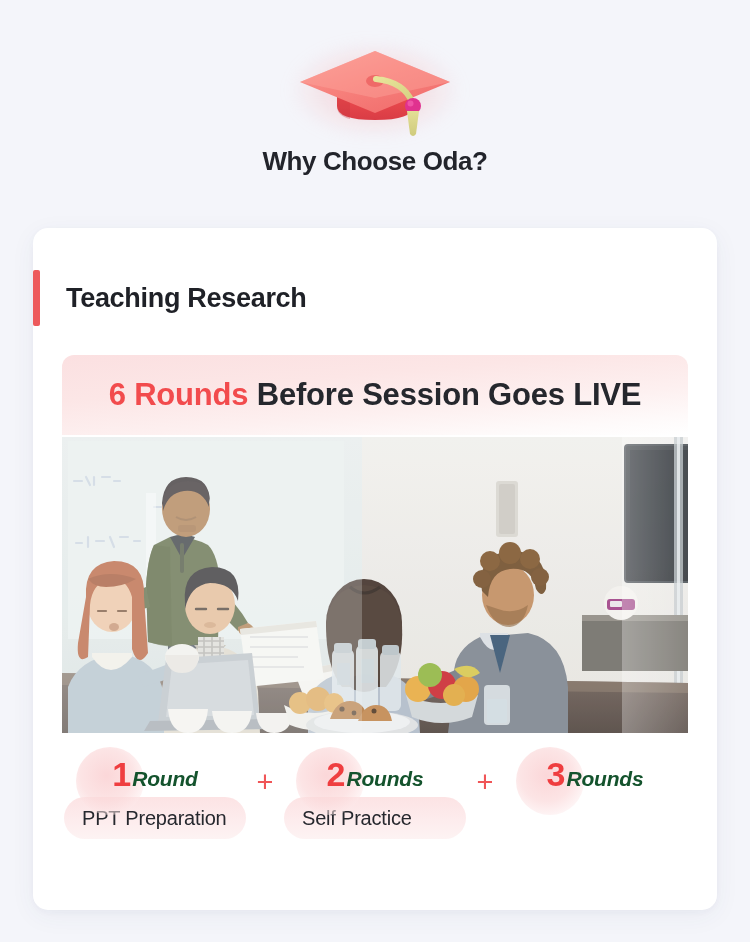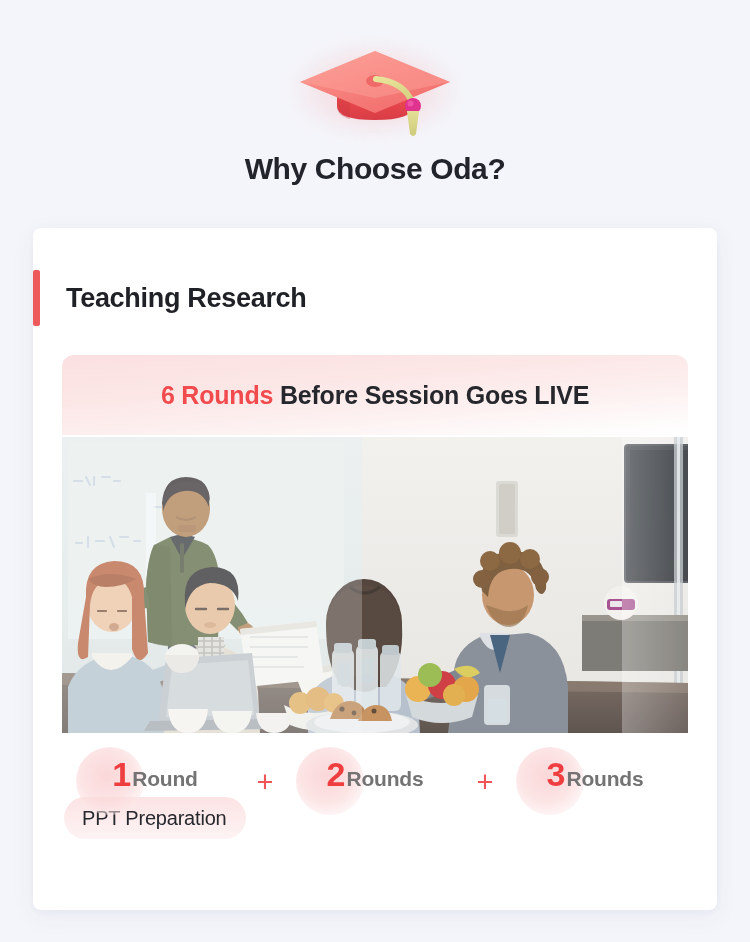--- a/index.html
+++ b/index.html
@@ -48,37 +48,37 @@
                 rgba(246,150,155,0.18) 42%,
                 rgba(248,180,185,0.05) 68%,
                 rgba(248,200,205,0) 82%);
     filter: blur(7px);
     pointer-events: none;
   }
 
   .cap-svg { position: relative; display: block; }
 
   .page-title {
-    margin-top: 10px;
-    font-size: 30px;
+    margin-top: 4px;
+    font-size: 26px;
     font-weight: 700;
     letter-spacing: -0.4px;
     color: #22242b;
     text-align: right;
   }
 
   
   .card {
     position: absolute;
     left: 33px;
     top: 228px;
     width: 684px;
     height: 682px;
     background: #ffffff;
-    border-radius: 8px;
+    border-radius: 15px;
     box-shadow: 0 6px 26px rgba(60,70,110,0.055),
                 0 2px 7px rgba(60,70,110,0.035);
     overflow: hidden;
   }
 
   
   .section-head {
     display: flex;
     align-items: stretch;
     margin-top: 42px;
@@ -111,21 +111,21 @@
                 #fce6e6 34%,
                 #fdf0f0 64%,
                 #fefafa 86%,
                 #ffffff 100%);
     display: flex;
     align-items: center;
     justify-content: center;
     position: relative;
   }
   .banner-text {
-    font-size: 25px;
+    font-size: 31px;
     font-weight: 700;
     color: #25272d;
     letter-spacing: -0.2px;
     white-space: nowrap;
   }
   .banner-text .hl { color: #f24b4d; }
 
   
   .photo {
     margin: 2px 29px 0 29px;
@@ -179,23 +179,24 @@
   .round-num {
     font-size: 34px;
     font-weight: 700;
     color: #ef3e40;
     line-height: 1;
     letter-spacing: -1px;
   }
   .round-word {
     font-size: 21px;
     font-weight: 700;
-    color: #737373;
+    color: #14532d;
     letter-spacing: -0.2px;
     margin-left: 2px;
+    font-style: italic;
   }
 
   .round-pill {
     margin-top: -6px;
     background: linear-gradient(180deg, #fce3e4 0%, #fdeced 55%, #fdf3f3 100%);
     border-radius: 22px;
     height: 42px;
     display: flex;
     align-items: center;
     justify-content: flex-start;
@@ -516,20 +517,23 @@
     </div>
 
     <div class="plus">+</div>
 
     <div class="round">
       <div class="round-top">
         <div class="blob"></div>
         <span class="round-num">2</span>
         <span class="round-word">Rounds</span>
       </div>
+      <div class="round-pill">
+        <span class="round-pill-label">Self Practice</span>
+      </div>
     </div>
 
     <div class="plus">+</div>
 
     <div class="round">
       <div class="round-top">
         <div class="blob"></div>
         <span class="round-num">3</span>
         <span class="round-word">Rounds</span>
       </div>

